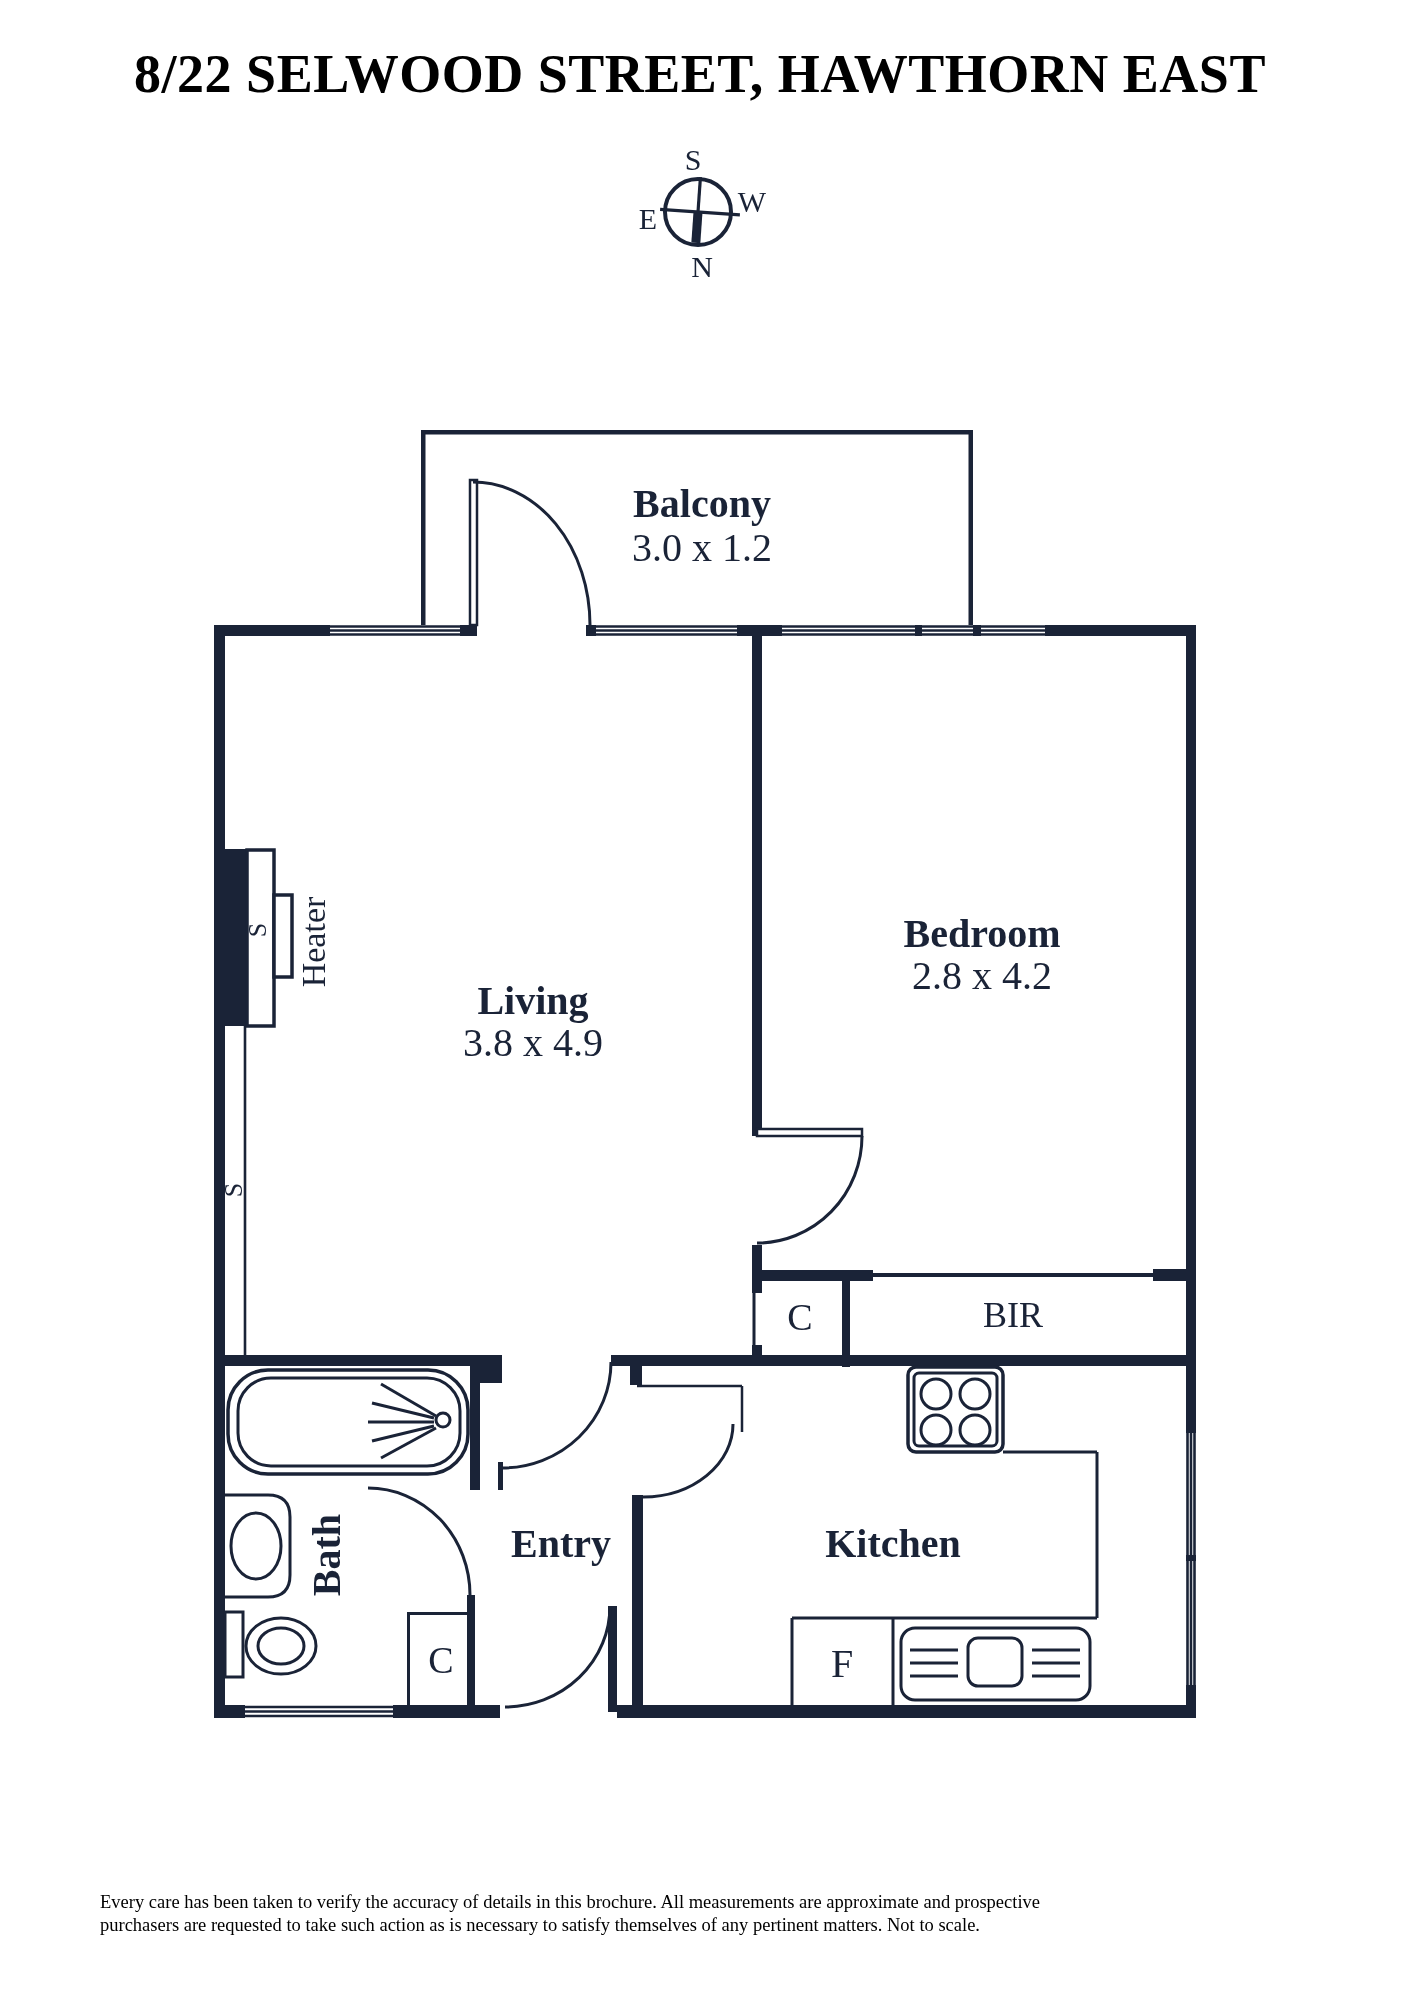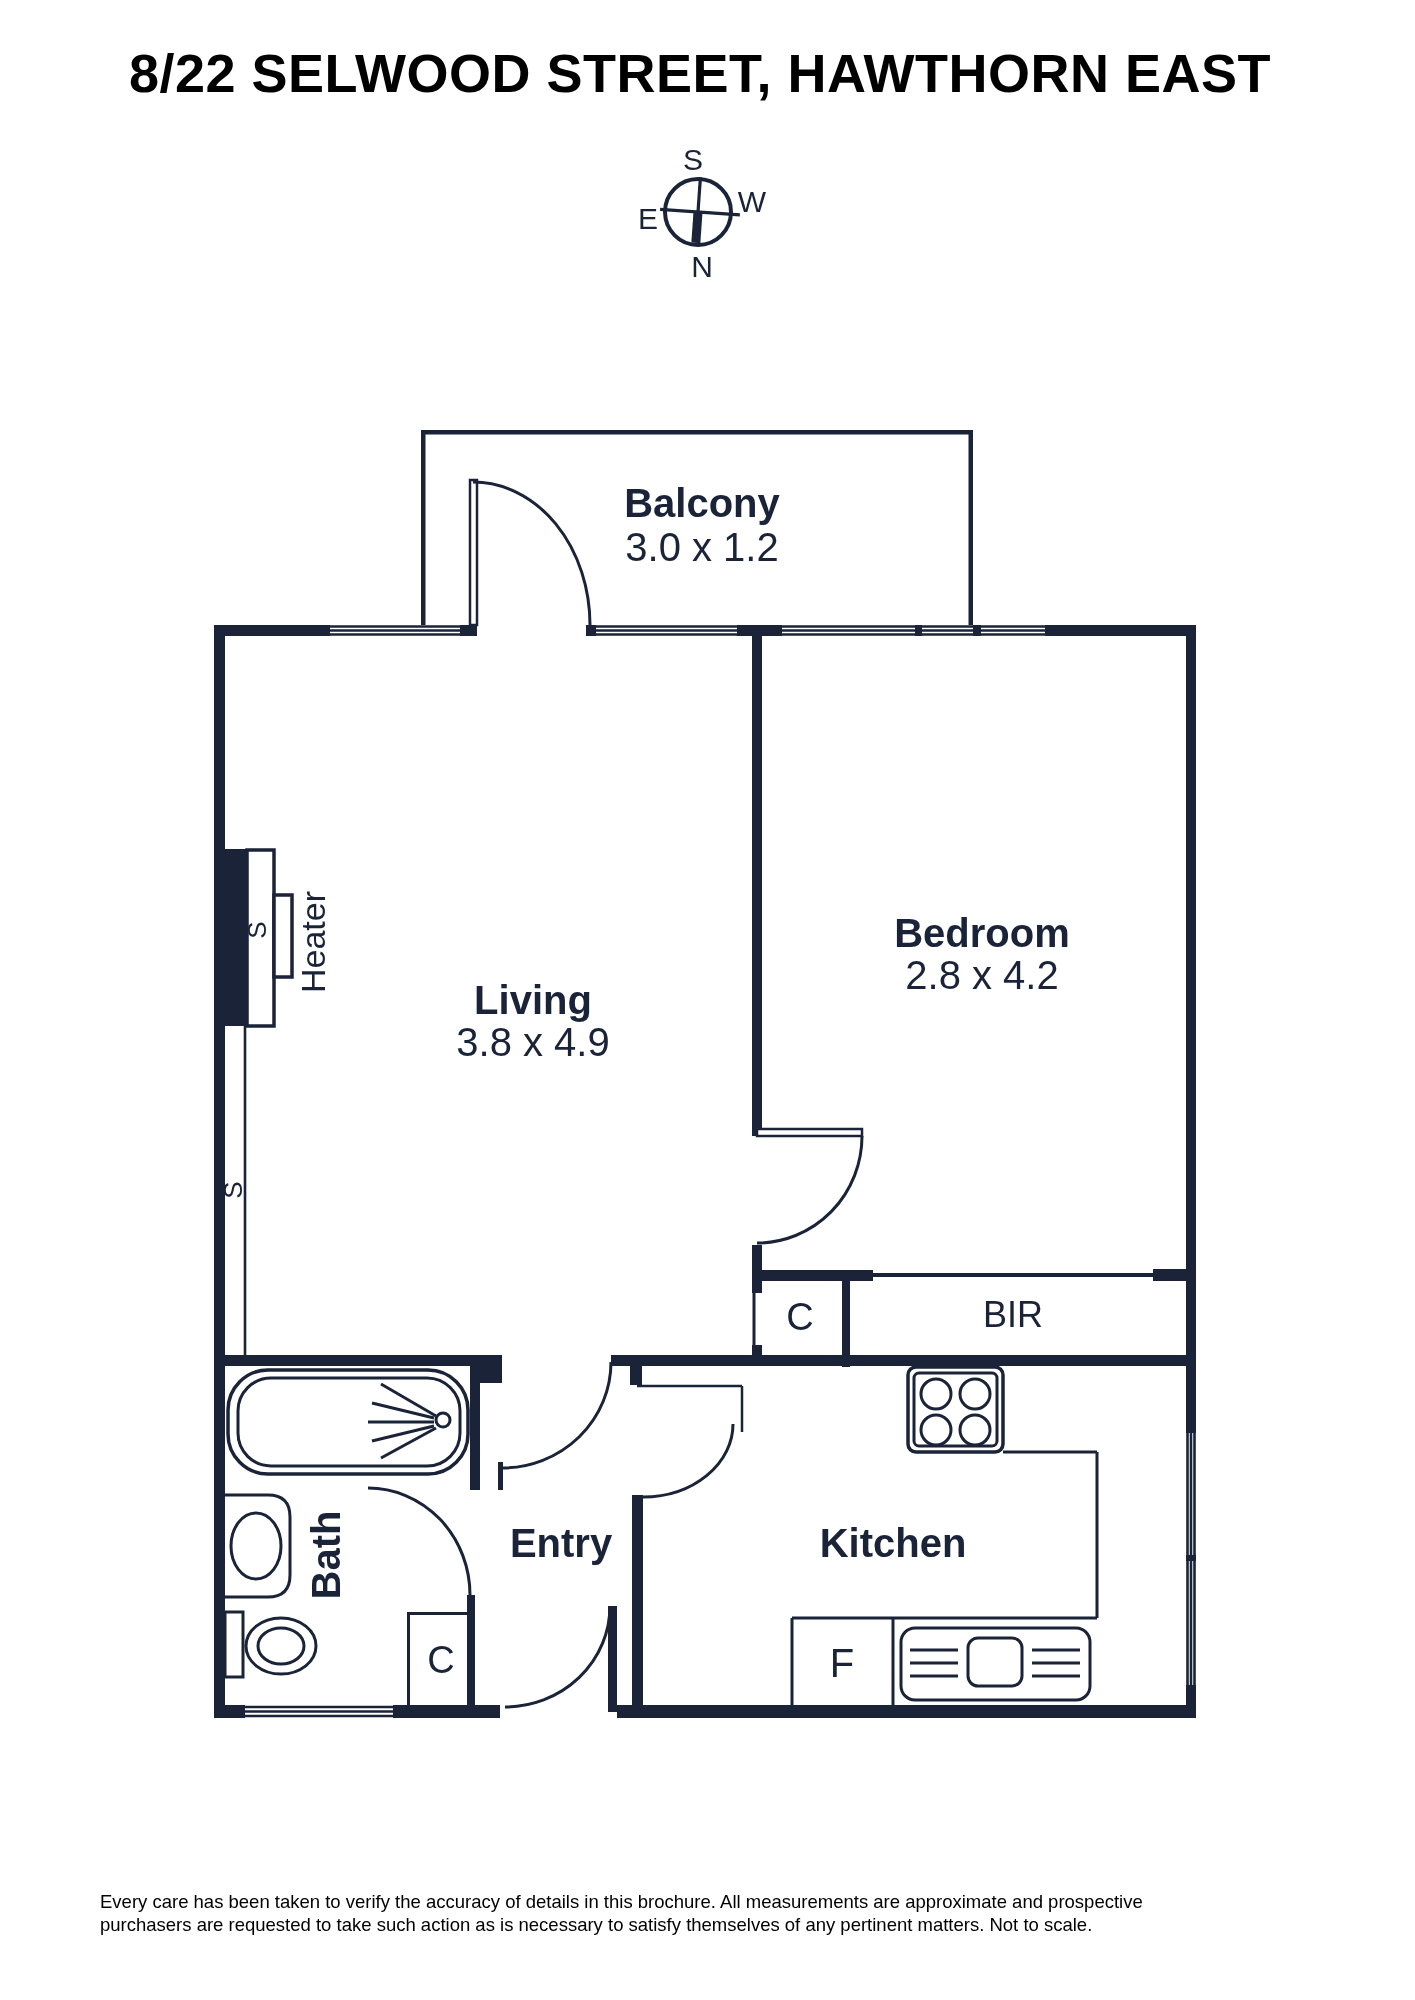--- a/index.html
+++ b/index.html
@@ -1,17 +1,17 @@
 <!DOCTYPE html>
 <html><head>
 <meta charset="utf-8">
 <style>
   html,body{margin:0;padding:0;background:#ffffff;}
   .page{width:1415px;height:2000px;position:relative;background:#fff;
-        font-family:Liberation Sans, sans-serif;}
+        font-family:Liberation Serif, serif;}
   svg{display:block;}
   .wall{fill:#1a2337;}
   .ln{stroke:#1a2337;fill:none;}
   .thin{stroke-width:3;}
   .fix{stroke:#1a2337;stroke-width:3.5;fill:#ffffff;}
   .fixn{stroke:#1a2337;stroke-width:3;fill:none;}
   .winline{stroke:#1a2337;stroke-width:2.6;}
   .lbl{fill:#1a2337;}
   .bold{font-weight:bold;}
   .title-text{fill:#000000;font-weight:bold;letter-spacing:.5px;}

